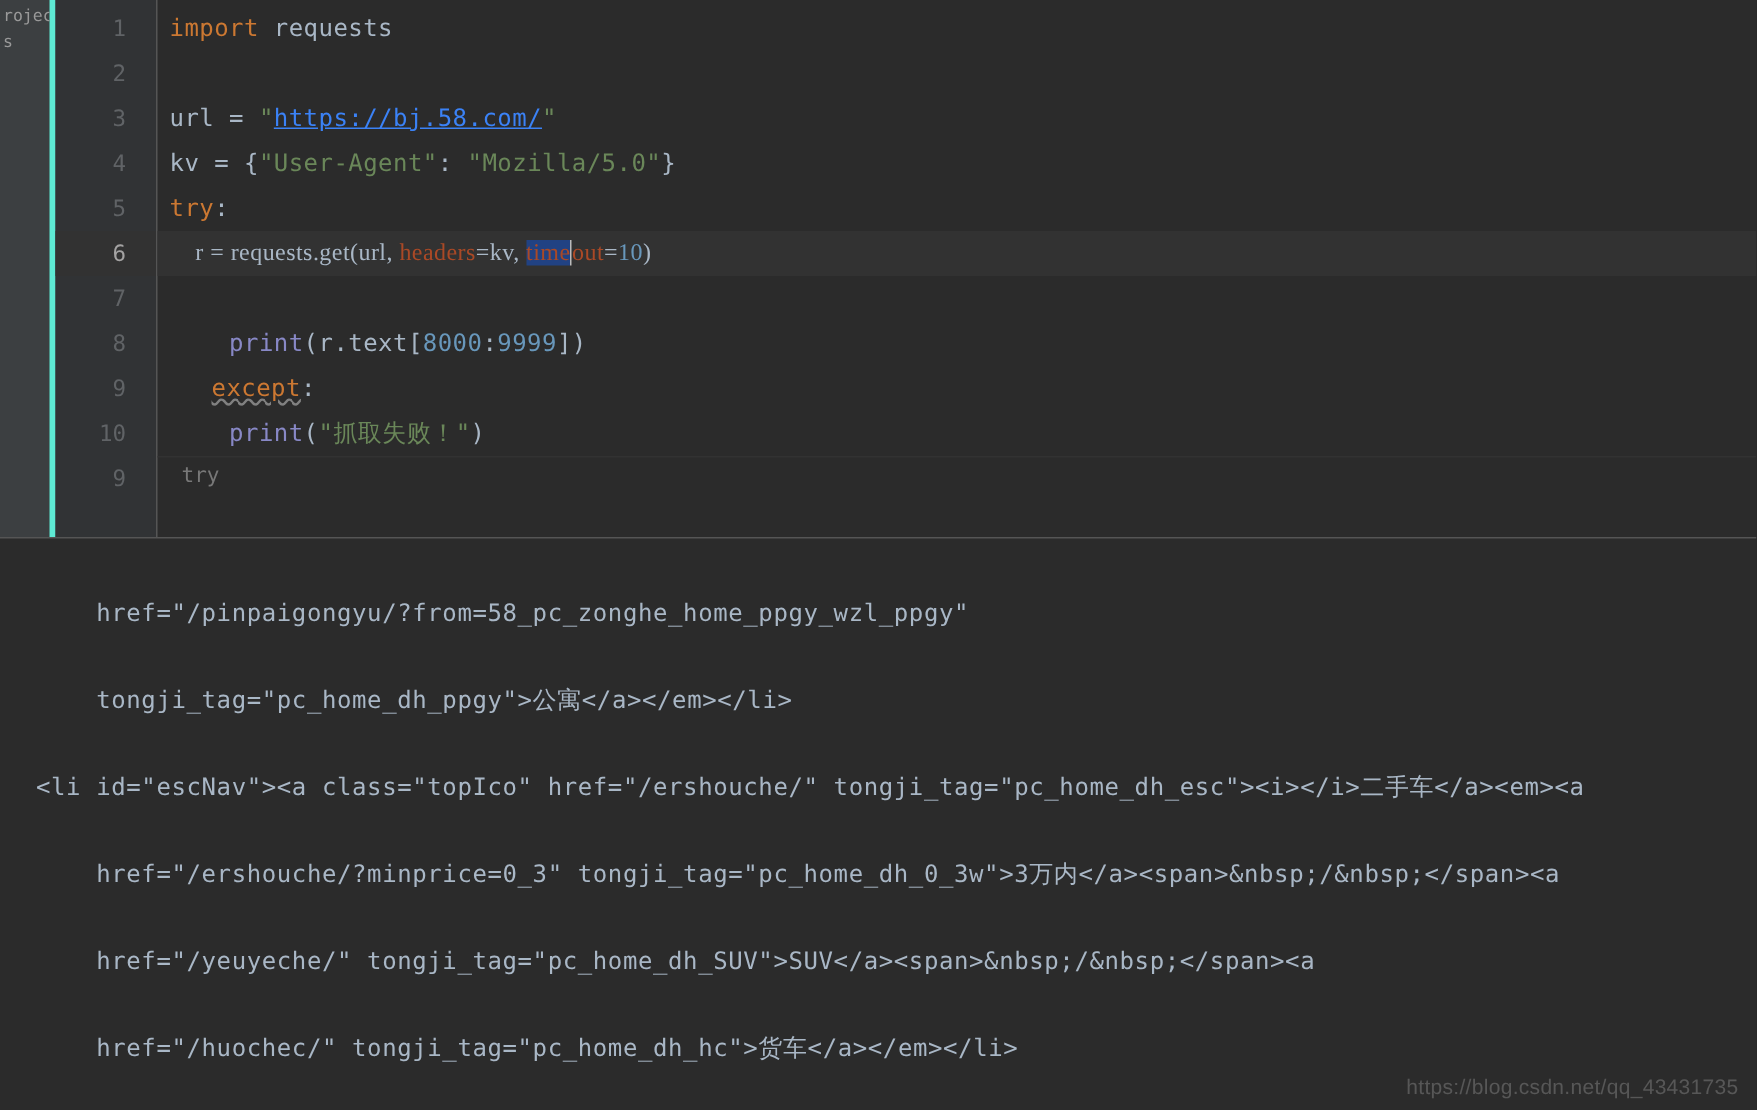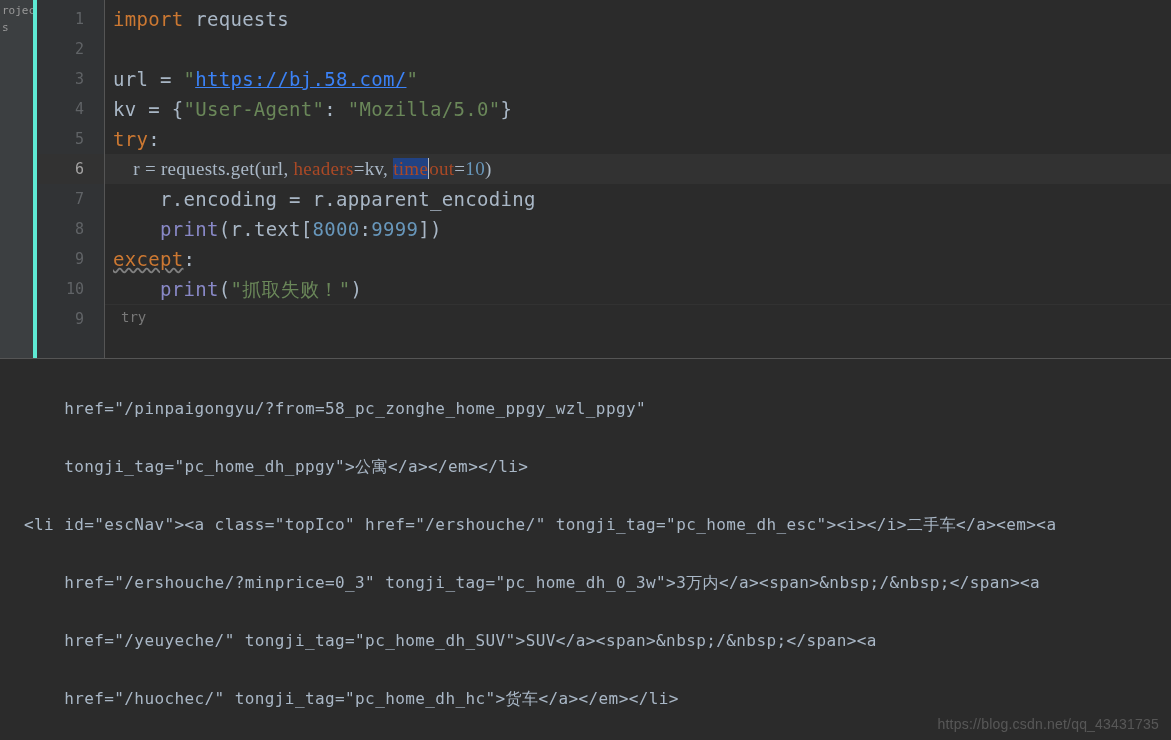--- a/index.html
+++ b/index.html
@@ -53,37 +53,38 @@
     .code-area {
       flex: 1;
       padding-top: 4px;
       position: relative;
     }
     .code-line {
       height: 30px;
       line-height: 30px;
       white-space: pre;
       padding-left: 8px;
-      font-size: 19px;
+      font-size: 16px;
       letter-spacing: 0.3px;
     }
     .code-line.active-line {
       background: #323232;
       font-family: Liberation Serif, serif;
     }
     .kw { color: #cc7832; }
     .str { color: #6a8759; }
     .num { color: #6897bb; }
     .param { color: #aa4926; }
     .builtin { color: #8888c6; }
     .url-text { color: #3b82f6; text-decoration: underline; }
     .squiggle { 
       text-decoration-line: underline;
       text-decoration-style: wavy;
       text-decoration-color: #808080;
+      margin-left: 28px;
     }
     .sel-highlight { background: #214283; }
     .cursor-mark { border-left: 1px solid #bbb; }
     .breadcrumb {
       height: 24px;
       line-height: 24px;
       padding-left: 16px;
       color: #787878;
       font-size: 14px;
       border-top: 1px solid #323232;
@@ -134,21 +135,21 @@
     <div class="line-num">9</div>
   </div>
 
   <div class="code-area">
     <div class="code-line"><span class="kw">import</span><span> requests</span></div>
     <div class="code-line"></div>
     <div class="code-line"><span>url = </span><span class="str">"</span><span class="url-text">https://bj.58.com/</span><span class="str">"</span></div>
     <div class="code-line"><span>kv = {</span><span class="str">"User-Agent"</span><span>: </span><span class="str">"Mozilla/5.0"</span><span>}</span></div>
     <div class="code-line"><span class="kw">try</span><span>:</span></div>
     <div class="code-line active-line"><span>    </span><span>r = requests.get(url</span><span>, </span><span class="param">headers</span><span>=kv</span><span>, </span><span class="param sel-highlight">time</span><span class="param cursor-mark">out</span><span>=</span><span class="num">10</span><span>)</span></div>
-    <div class="code-line"><span>    </span><span>r.encoding = r.apparent_encoding</span></div>
+    <div class="code-line"><span>    </span></div>
     <div class="code-line"><span>    </span><span class="builtin">print</span><span>(r.text[</span><span class="num">8000</span><span>:</span><span class="num">9999</span><span>])</span></div>
     <div class="code-line"><span class="kw squiggle">except</span><span>:</span></div>
     <div class="code-line"><span>    </span><span class="builtin">print</span><span>(</span><span class="str">"抓取失败！"</span><span>)</span></div>
     <div class="breadcrumb">try</div>
   </div>
 </div>
 
 <div class="console">
 <div>    href="/pinpaigongyu/?from=58_pc_zonghe_home_ppgy_wzl_ppgy"</div>
 <div><span>    tongji_tag="pc_home_dh_ppgy"&gt;公寓&lt;/a&gt;&lt;/em&gt;&lt;/li&gt;</span></div>

